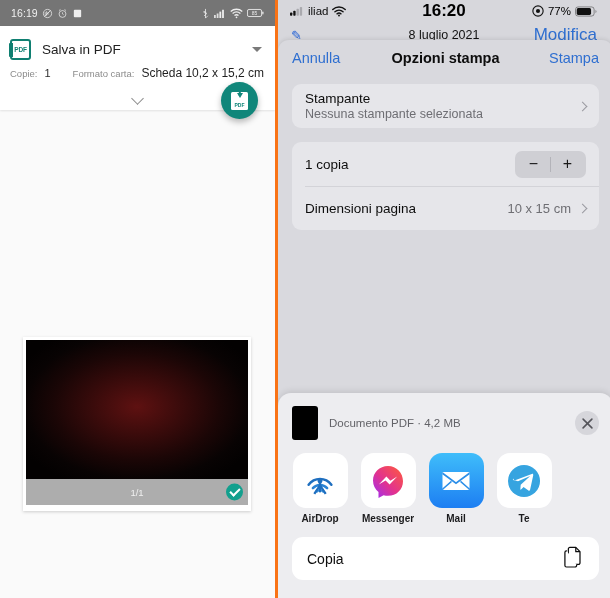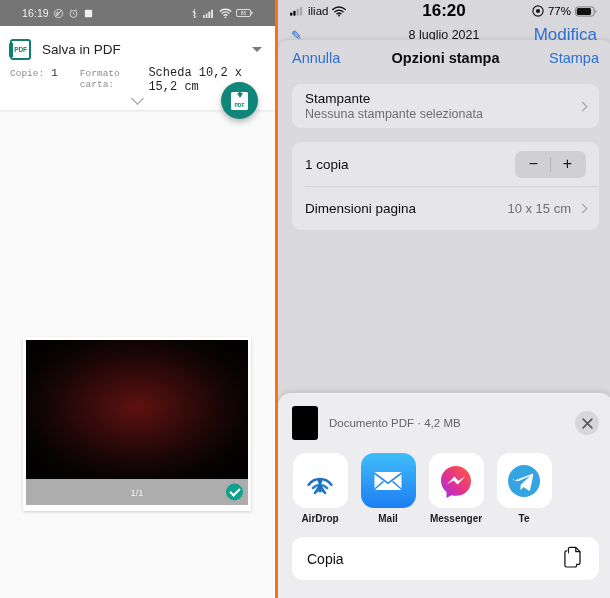--- a/index.html
+++ b/index.html
@@ -15,21 +15,21 @@
   .android {
     position: relative;
     width: 275px; height: 598px;
     background: #fafafa;
     overflow: hidden;
     flex: 0 0 275px;
   }
   .a-statusbar {
     height: 26px; background: #757575;
     display: flex; align-items: center;
-    padding: 0 22px; color: #f2f2f2;
+    padding: 0 11px; color: #f2f2f2;
     font-size: 10.5px; letter-spacing: .1px;
   }
   .a-sb-left { display: flex; align-items: center; gap: 4px; }
   .a-sb-right { margin-left: auto; display: flex; align-items: center; gap: 4px; }
   .a-clock { font-size: 10.5px; font-weight: 400; color: #f0f0f0; }
   .ic { display: inline-block; line-height: 0; }
 
   .a-card {
     background: #ffffff;
     padding: 8px 10px 0 10px;
@@ -47,21 +47,21 @@
     content: ""; position: absolute; left: -3px; top: 2px;
     width: 4px; height: 14px; background: #0f7f71; border-radius: 1px 0 0 1px;
   }
   .pdf-badge span { font-size: 6.5px; font-weight: 700; color: #0f7f71; letter-spacing: -.2px; }
   .a-target { margin-left: 11px; font-size: 13.5px; color: #212121; }
   .a-caret {
     margin-left: auto; width: 0; height: 0;
     border-left: 5px solid transparent; border-right: 5px solid transparent;
     border-top: 5px solid #7a7a7a; margin-right: 3px;
   }
-  .a-row2 { display: flex; align-items: baseline; height: 26px; gap: 0; padding-top: 2px; font-family: Liberation Mono, monospace;}
+  .a-row2 { display: flex; align-items: baseline; height: 26px; gap: 0; padding-top: 2px;}
   .lbl { font-size: 9.5px; color: #8b8b8b; }
   .val-sm { font-size: 11px; color: #2b2b2b; margin-left: 7px; font-weight: 500; }
   .lbl2 { font-size: 9.5px; color: #8b8b8b; margin-left: 22px; }
   .val-lg { font-size: 12px; color: #1f1f1f; margin-left: 7px; }
   .a-expander {
     height: 20px; display: flex; align-items: center; justify-content: center;
   }
   .chev-down {
     width: 9px; height: 9px; border-right: 1.6px solid #8b8b8b;
     border-bottom: 1.6px solid #8b8b8b; transform: rotate(45deg); margin-top: -4px;
@@ -448,50 +448,50 @@
               <path d="M12.5 27.5a10 10 0 0 1 15 0" fill="none" stroke="#2a83d4" stroke-width="2.6" stroke-linecap="round"></path>
               <path d="M16.5 31a5.3 5.3 0 0 1 7 0" fill="none" stroke="#3a93e0" stroke-width="2.6" stroke-linecap="round"></path>
               <circle cx="20" cy="20" r="2.6" fill="#1f6fbf"></circle>
               <path d="M20 22.4L20 31" stroke="#1f6fbf" stroke-width="2.4" stroke-linecap="round"></path>
               <path d="M14 33.5l6-9 6 9" fill="none" stroke="#1f6fbf" stroke-width="2.4" stroke-linejoin="round"></path>
             </svg>
           </div>
           <div class="app-label">AirDrop</div>
         </div>
 
-
-        <div class="app">
-          <div class="app-icon mail">
-            <svg width="40" height="40" viewBox="0 0 40 40">
-              <rect x="6.5" y="11" width="27" height="18" rx="1.4" fill="#fff"></rect>
-              <path d="M6.5 12.2L20 22.2 33.5 12.2" fill="none" stroke="#2d8fe8" stroke-width="1.7"></path>
-              <path d="M6.5 28.2L15.5 20.4M33.5 28.2L24.5 20.4" fill="none" stroke="#2d8fe8" stroke-width="1.5"></path>
-            </svg>
-          </div>
-          <div class="app-label">Mail</div>
-        </div>
 
         <div class="app">
           <div class="app-icon mssgr">
             <svg width="40" height="40" viewBox="0 0 40 40">
               <defs>
                 <linearGradient id="mg" x1="0" y1="1" x2="1" y2="0">
                   <stop offset="0" stop-color="#9b2ff7"></stop>
                     <stop offset="0.45" stop-color="#e2328f"></stop>
                     <stop offset="1" stop-color="#ff5c39"></stop>
                 </linearGradient>
               </defs>
               <path d="M20 5C11.4 5 5 11.4 5 19.6c0 4.7 2.1 8.8 5.5 11.5V37l5.1-2.8c1.4.4 2.9.6 4.4.6 8.6 0 15-6.4 15-14.6S28.6 5 20 5z" fill="url(#mg)"></path>
               <path d="M10.8 23.6l7.6-8 4 4.2 6.8-4.2-7.6 8-4-4.2z" fill="#fff"></path>
             </svg>
           </div>
           <div class="app-label">Messenger</div>
         </div>
 
         <div class="app">
+          <div class="app-icon mail">
+            <svg width="40" height="40" viewBox="0 0 40 40">
+              <rect x="6.5" y="11" width="27" height="18" rx="1.4" fill="#fff"></rect>
+              <path d="M6.5 12.2L20 22.2 33.5 12.2" fill="none" stroke="#2d8fe8" stroke-width="1.7"></path>
+              <path d="M6.5 28.2L15.5 20.4M33.5 28.2L24.5 20.4" fill="none" stroke="#2d8fe8" stroke-width="1.5"></path>
+            </svg>
+          </div>
+          <div class="app-label">Mail</div>
+        </div>
+
+        <div class="app">
           <div class="app-icon tg">
             <svg width="40" height="40" viewBox="0 0 40 40">
               <circle cx="20" cy="20" r="16" fill="#36a4e0"></circle>
               <path d="M9.8 19.8l18-6.9c.9-.3 1.7.2 1.4 1.5l-3.1 14.4c-.2 1-.9 1.3-1.7.8l-4.8-3.6-2.3 2.2c-.3.3-.5.5-1 .5l.4-5 9-8.1c.4-.3-.1-.5-.6-.2L14 20.3l-4.5-1.4c-1-.3-1-1 .3-1.1z" fill="#fff"></path>
             </svg>
           </div>
           <div class="app-label">Te</div>
         </div>
       </div>
 

